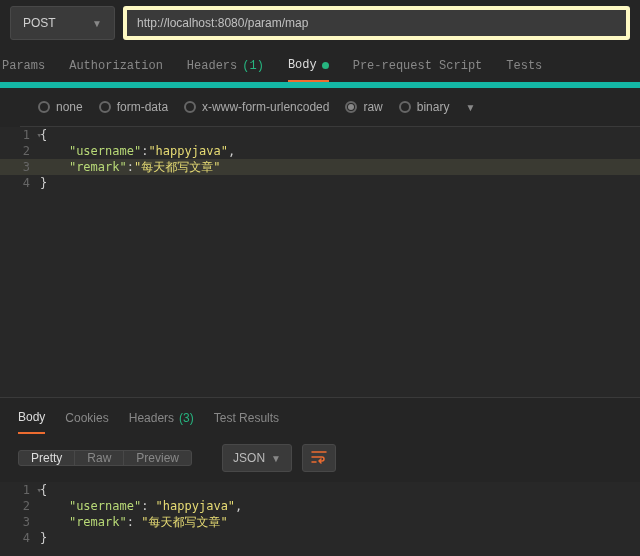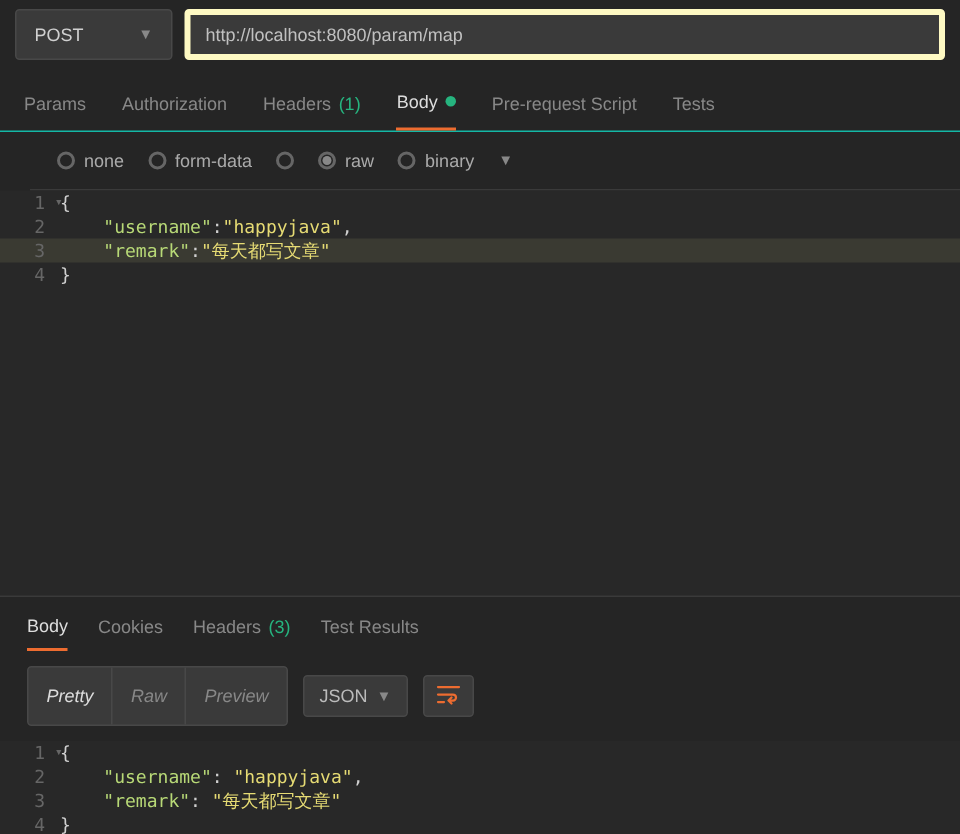--- a/index.html
+++ b/index.html
@@ -37,23 +37,24 @@
   flex: 1;
   background: #3a3a3a;
   border: 4px solid #fef9c3;
   border-radius: 3px;
   padding: 6px 10px;
   color: #c0c0c0;
 }
 .tabs {
   display: flex;
   gap: 24px;
-  padding: 14px 18px 0 16px;
-  border-bottom: 1px solid #14b8a6;
+  padding: 14px 18px 0 2px;
+  border-bottom: 6px solid #14b8a6;
   height: 42px;
+  font-family: Liberation Mono, monospace;
 }
 .tab {
   display: flex;
   align-items: center;
   gap: 5px;
   color: #888;
   padding-bottom: 10px;
   cursor: pointer;
 }
 .tab.active {
@@ -178,41 +179,41 @@
   padding: 10px 18px;
   align-items: center;
 }
 .btn-group {
   display: flex;
   background: #3a3a3a;
   border: 1px solid #484848;
   border-radius: 3px;
 }
 .btn {
-  padding: 12px 12px;
-  color: #888;
-  cursor: pointer;
-  font-style: italic;
+  padding: 0 12px;
+  color: #888;
+  cursor: pointer;
 }
 .btn.active {
   color: #ddd;
 }
 .btn-group .btn + .btn {
   border-left: 1px solid #484848;
 }
 .format-select {
   display: flex;
   align-items: center;
   gap: 6px;
   background: #3a3a3a;
   border: 1px solid #484848;
   border-radius: 3px;
   padding: 6px 10px;
   color: #bbb;
   cursor: pointer;
+  margin-left: 20px;
 }
 .format-select .chevron {
   font-size: 10px;
   color: #888;
 }
 .wrap-btn {
   background: #3a3a3a;
   border: 1px solid #484848;
   border-radius: 3px;
   padding: 5px 8px;
@@ -264,20 +265,21 @@
   <div class="radio-opt">
     <span class="radio-circle"></span>
     <span>none</span>
   </div>
   <div class="radio-opt">
     <span class="radio-circle"></span>
     <span>form-data</span>
   </div>
   <div class="radio-opt">
     <span class="radio-circle"></span>
+    <span>x-www-form-urlencoded</span>
   </div>
   <div class="radio-opt">
     <span class="radio-circle checked"></span>
     <span>raw</span>
   </div>
   <div class="radio-opt">
     <span class="radio-circle"></span>
     <span>binary</span>
   </div>
   <div class="content-type-select">

